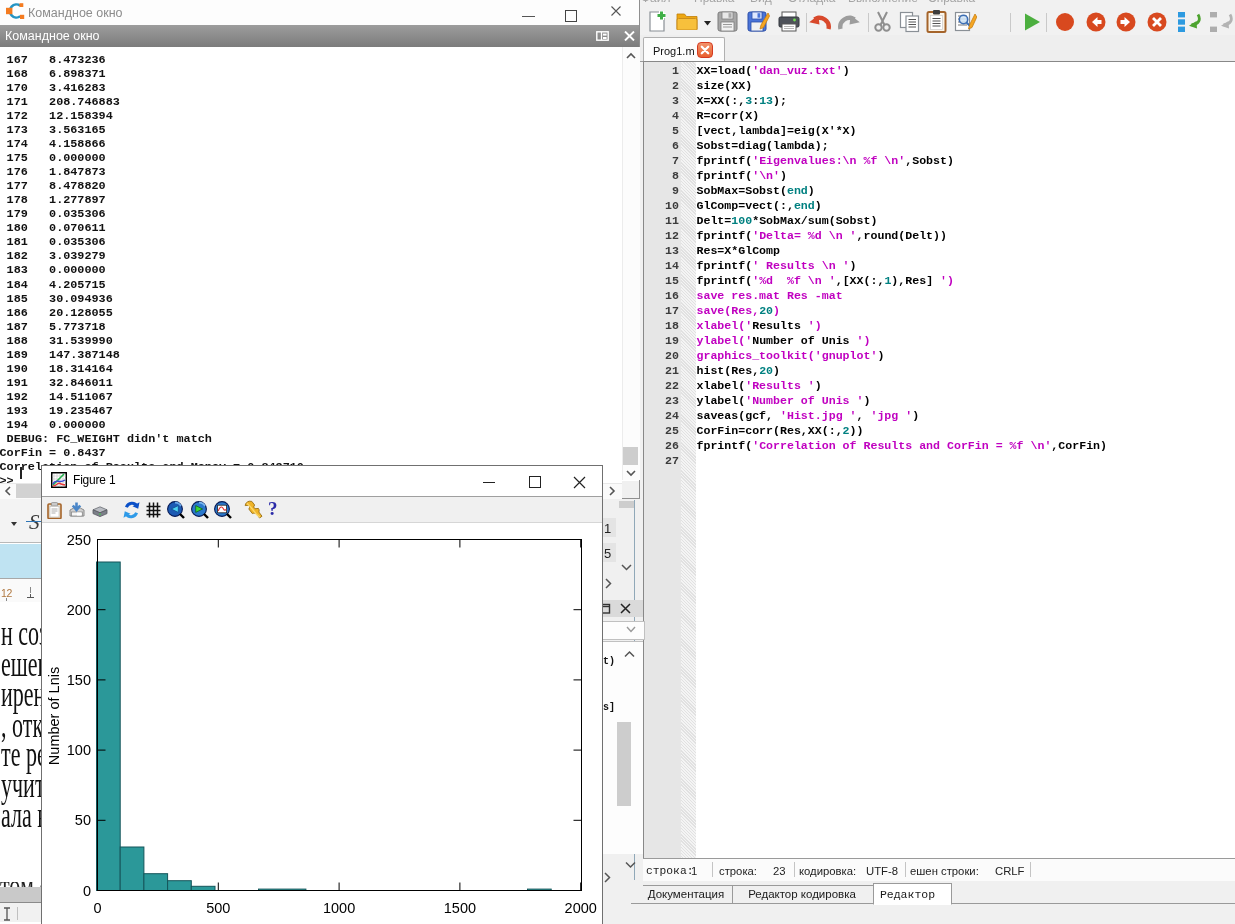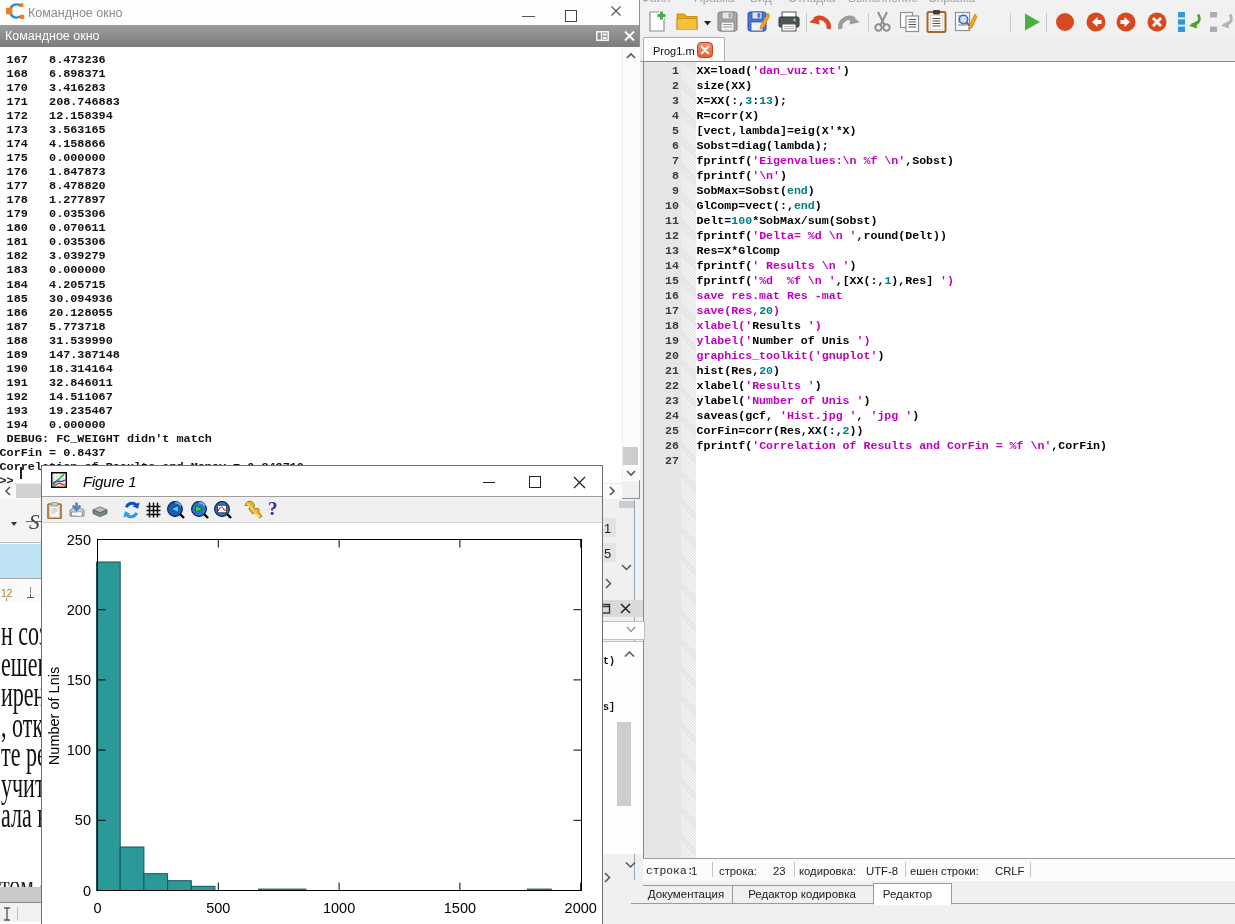--- a/index.html
+++ b/index.html
@@ -214,21 +214,21 @@
     </div>
 
   <div id="bottomtabs">
       <div class="abs" style="left:631px;top:881px;width:604px;height:43px;background:#f0f0f0;"></div>
 <div class="abs" style="left:631px;top:902.5px;width:604px;height:1px;background:#9a9a9a;z-index:1;"></div>
 <div class="abs" style="left:641px;top:885px;width:90px;height:17px;background:#f0f0f0;border:1px solid #9a9a9a;"></div>
 <div class="abs" style="left:641px;top:887.5px;width:90px;text-align:center;font-size:11.5px;color:#1a1a1a;z-index:3;">Документация</div>
 <div class="abs" style="left:732px;top:885px;width:140px;height:17px;background:#f0f0f0;border:1px solid #9a9a9a;"></div>
 <div class="abs" style="left:732px;top:887.5px;width:140px;text-align:center;font-size:11.5px;color:#1a1a1a;z-index:3;">Редактор кодировка</div>
 <div class="abs" style="left:873px;top:883px;width:77px;height:20px;background:#ffffff;border:1px solid #9a9a9a;border-bottom:1px solid #fff;z-index:2;"></div>
-<div class="abs" style="left:873px;top:887.5px;width:69px;text-align:center;font-size:11.5px;color:#1a1a1a;z-index:3;">Редактор</div>
+<div class="abs" style="left:873px;top:887.5px;width:69px;text-align:center;font-size:11.5px;color:#1a1a1a;z-index:3;font-family:Liberation Mono, monospace;">Редактор</div>
     </div>
 
   <div id="sliver">
       <div class="abs" style="left:600px;top:498px;width:43px;height:426px;background:#f0f0f0;"></div>
 <div class="abs" style="left:634px;top:500px;width:1px;height:380px;background:#90a8b8;"></div>
 <div class="abs" style="left:619px;top:501px;width:15px;height:7px;background:#cdcdcd;"></div>
 <div class="abs" style="left:602px;top:518px;width:14px;height:19px;background:#e4e4e4;"></div>
 <div class="abs" style="left:602px;top:543px;width:14px;height:19px;background:#e4e4e4;"></div>
 <div class="abs" style="left:604px;top:521px;font-size:13px;color:#222;">1</div>
 <div class="abs" style="left:604px;top:546px;font-size:13px;color:#222;">5</div>
@@ -391,21 +391,21 @@
   <div class="abs" style="left:0;top:0;width:560px;height:30px;background:#ffffff;border-bottom:1px solid #9f9f9f;"></div>
   <div id="figicon" class="abs" style="left:9px;top:6px;width:16px;height:16px;">
     <svg width="16" height="16" viewBox="0 0 16 16">
       <rect x="0.75" y="0.75" width="14.5" height="14.5" fill="#fff" stroke="#000" stroke-width="1.5"></rect>
       <path d="M3 15 V2 M6 15 V2 M9 15 V2 M12 15 V2 M1 4 H15 M1 7 H15 M1 10 H15 M1 13 H15" stroke="#bbb" stroke-width="0.5"></path>
       <path d="M2 13 L13 2" stroke="#22b14c" stroke-width="1.6"></path>
       <path d="M2 12 C5 6 8 12 14 8" stroke="#3a48d8" stroke-width="1.4" fill="none"></path>
       <path d="M2 14 C6 14 7 9 10 12 L14 13" stroke="#e83838" stroke-width="1.4" fill="none"></path>
     </svg>
   </div>
-  <div class="abs" style="left:41px;top:7px;font-size:15px;letter-spacing:-0.2px;color:#000;font-style:italic;">Figure 1</div>
+  <div class="abs" style="left:31px;top:7px;font-size:12px;letter-spacing:-0.2px;color:#000;">Figure 1</div>
   <div class="abs" style="left:441px;top:16px;width:12px;height:1.4px;background:#222;"></div>
   <div class="abs" style="left:487px;top:10px;width:9.5px;height:9.5px;border:1.3px solid #222;"></div>
   <svg class="abs" style="left:531px;top:10px;" width="13" height="13" viewBox="0 0 13 13">
       <path d="M1 1 L12 12 M12 1 L1 12" stroke="#222" stroke-width="1.2"></path>
     </svg>
 
   <div class="abs" style="left:0;top:31px;width:560px;height:25px;background:#f0f0f0;border-bottom:1px solid #d6d6d6;"></div>
   <div id="figtools">
       <svg class="abs" style="left:5px;top:36px;" width="15" height="17" viewBox="0 0 15 17">
         <rect x="1" y="2" width="13" height="14.5" rx="1" fill="#e8dcc8" stroke="#a5642a" stroke-width="1.6"></rect>

